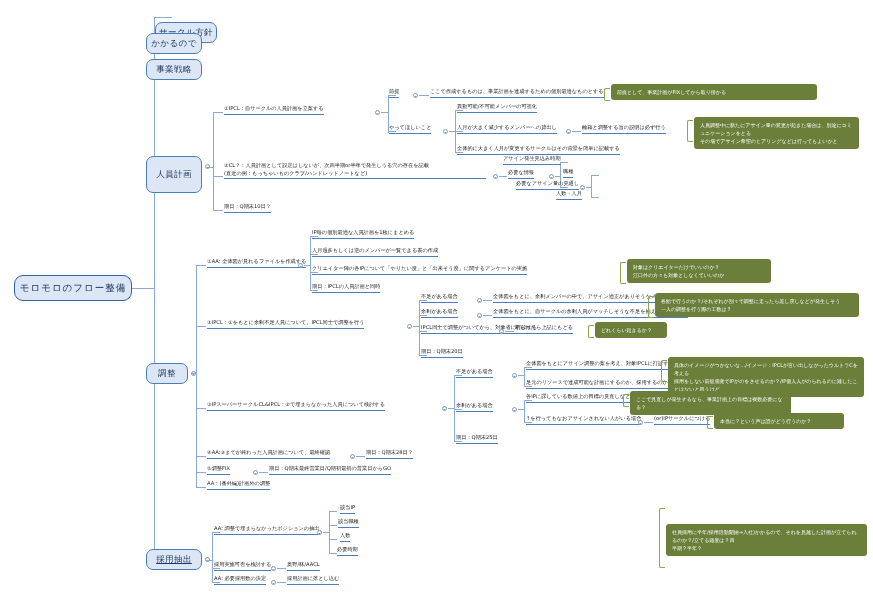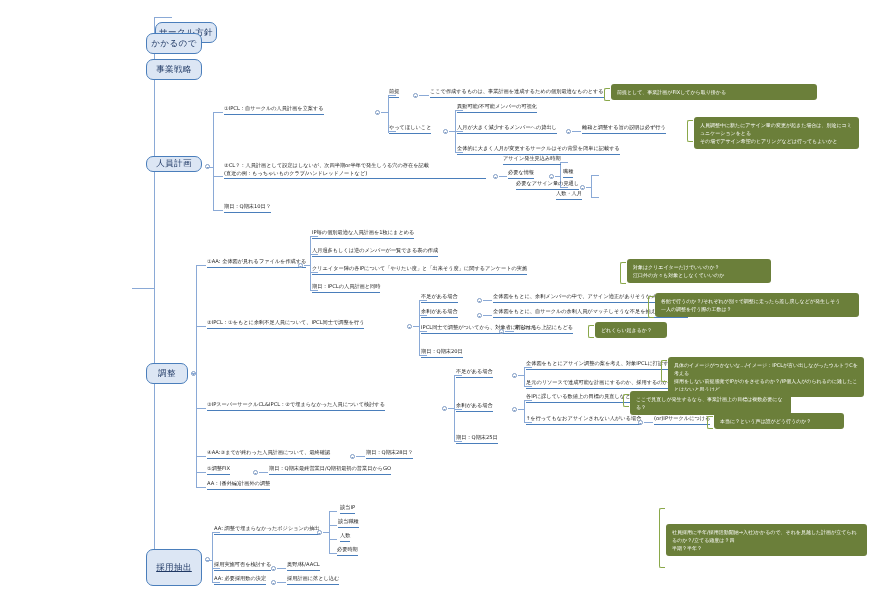--- a/index.html
+++ b/index.html
@@ -77,43 +77,44 @@
   .tog::before{
     content:"";position:absolute;left:1px;right:1px;top:1.6px;
     height:.8px;background:#7f9bc4;
   }
 </style>
 </head>
 <body>
 
 <div id="canvas">
 
+  <div class="node-box root" style="left:14px;top:275px;width:118px;height:26px;">モロモロのフロー整備</div>
 
   <div class="ln lnh" style="left:132px;top:288px;width:22px;"></div>
   <div class="ln lnv" style="left:154px;top:17px;height:543px;"></div>
 
   <div class="ln lnh" style="left:154px;top:17px;width:18px;"></div>
   <div class="node-box" style="left:155px;top:6px;width:62px;height:21px;margin-top:16px;">サークル方針</div>
 
   <div class="ln lnh" style="left:154px;top:43px;width:18px;"></div>
   <div class="node-box" style="left:146px;top:33px;width:56px;height:21px;">かかるので</div>
 
   <div class="ln lnh" style="left:154px;top:70px;width:18px;"></div>
   <div class="node-box" style="left:146px;top:59px;width:56px;height:21px;">事業戦略</div>
 
   <div class="ln lnh" style="left:154px;top:167px;width:18px;"></div>
-  <div class="node-box" style="left:146px;top:156px;width:56px;height:16px;">人員計画</div>
+  <div class="node-box" style="left:146px;top:156px;width:56px;height:37px;">人員計画</div>
   <div class="tog" style="left:205px;top:164px;"></div>
 
   <div class="ln lnh" style="left:154px;top:373px;width:18px;"></div>
   <div class="node-box" style="left:146px;top:363px;width:42px;height:21px;">調整</div>
   <div class="tog" style="left:191px;top:371px;"></div>
 
   <div class="ln lnh" style="left:154px;top:560px;width:18px;"></div>
-  <div class="node-box" style="left:146px;top:549px;width:56px;height:37px;text-decoration:underline;">採用抽出</div>
+  <div class="node-box" style="left:146px;top:549px;width:56px;height:21px;text-decoration:underline;">採用抽出</div>
   <div class="tog" style="left:205px;top:557px;"></div>
 
   <div class="ln lnv" style="left:213px;top:112px;height:98px;"></div>
   <div class="ln lnh" style="left:208px;top:167px;width:6px;"></div>
 
   <div class="ln lnh" style="left:213px;top:112px;width:10px;"></div>
   <div class="leaf" style="left:224px;top:105px;">①IPCL：自サークルの人員計画を立案する</div>
   <div class="tog" style="left:375px;top:110px;"></div>
   <div class="ln lnv" style="left:388px;top:95px;height:38px;"></div>
   <div class="ln lnh" style="left:381px;top:112px;width:8px;"></div>

